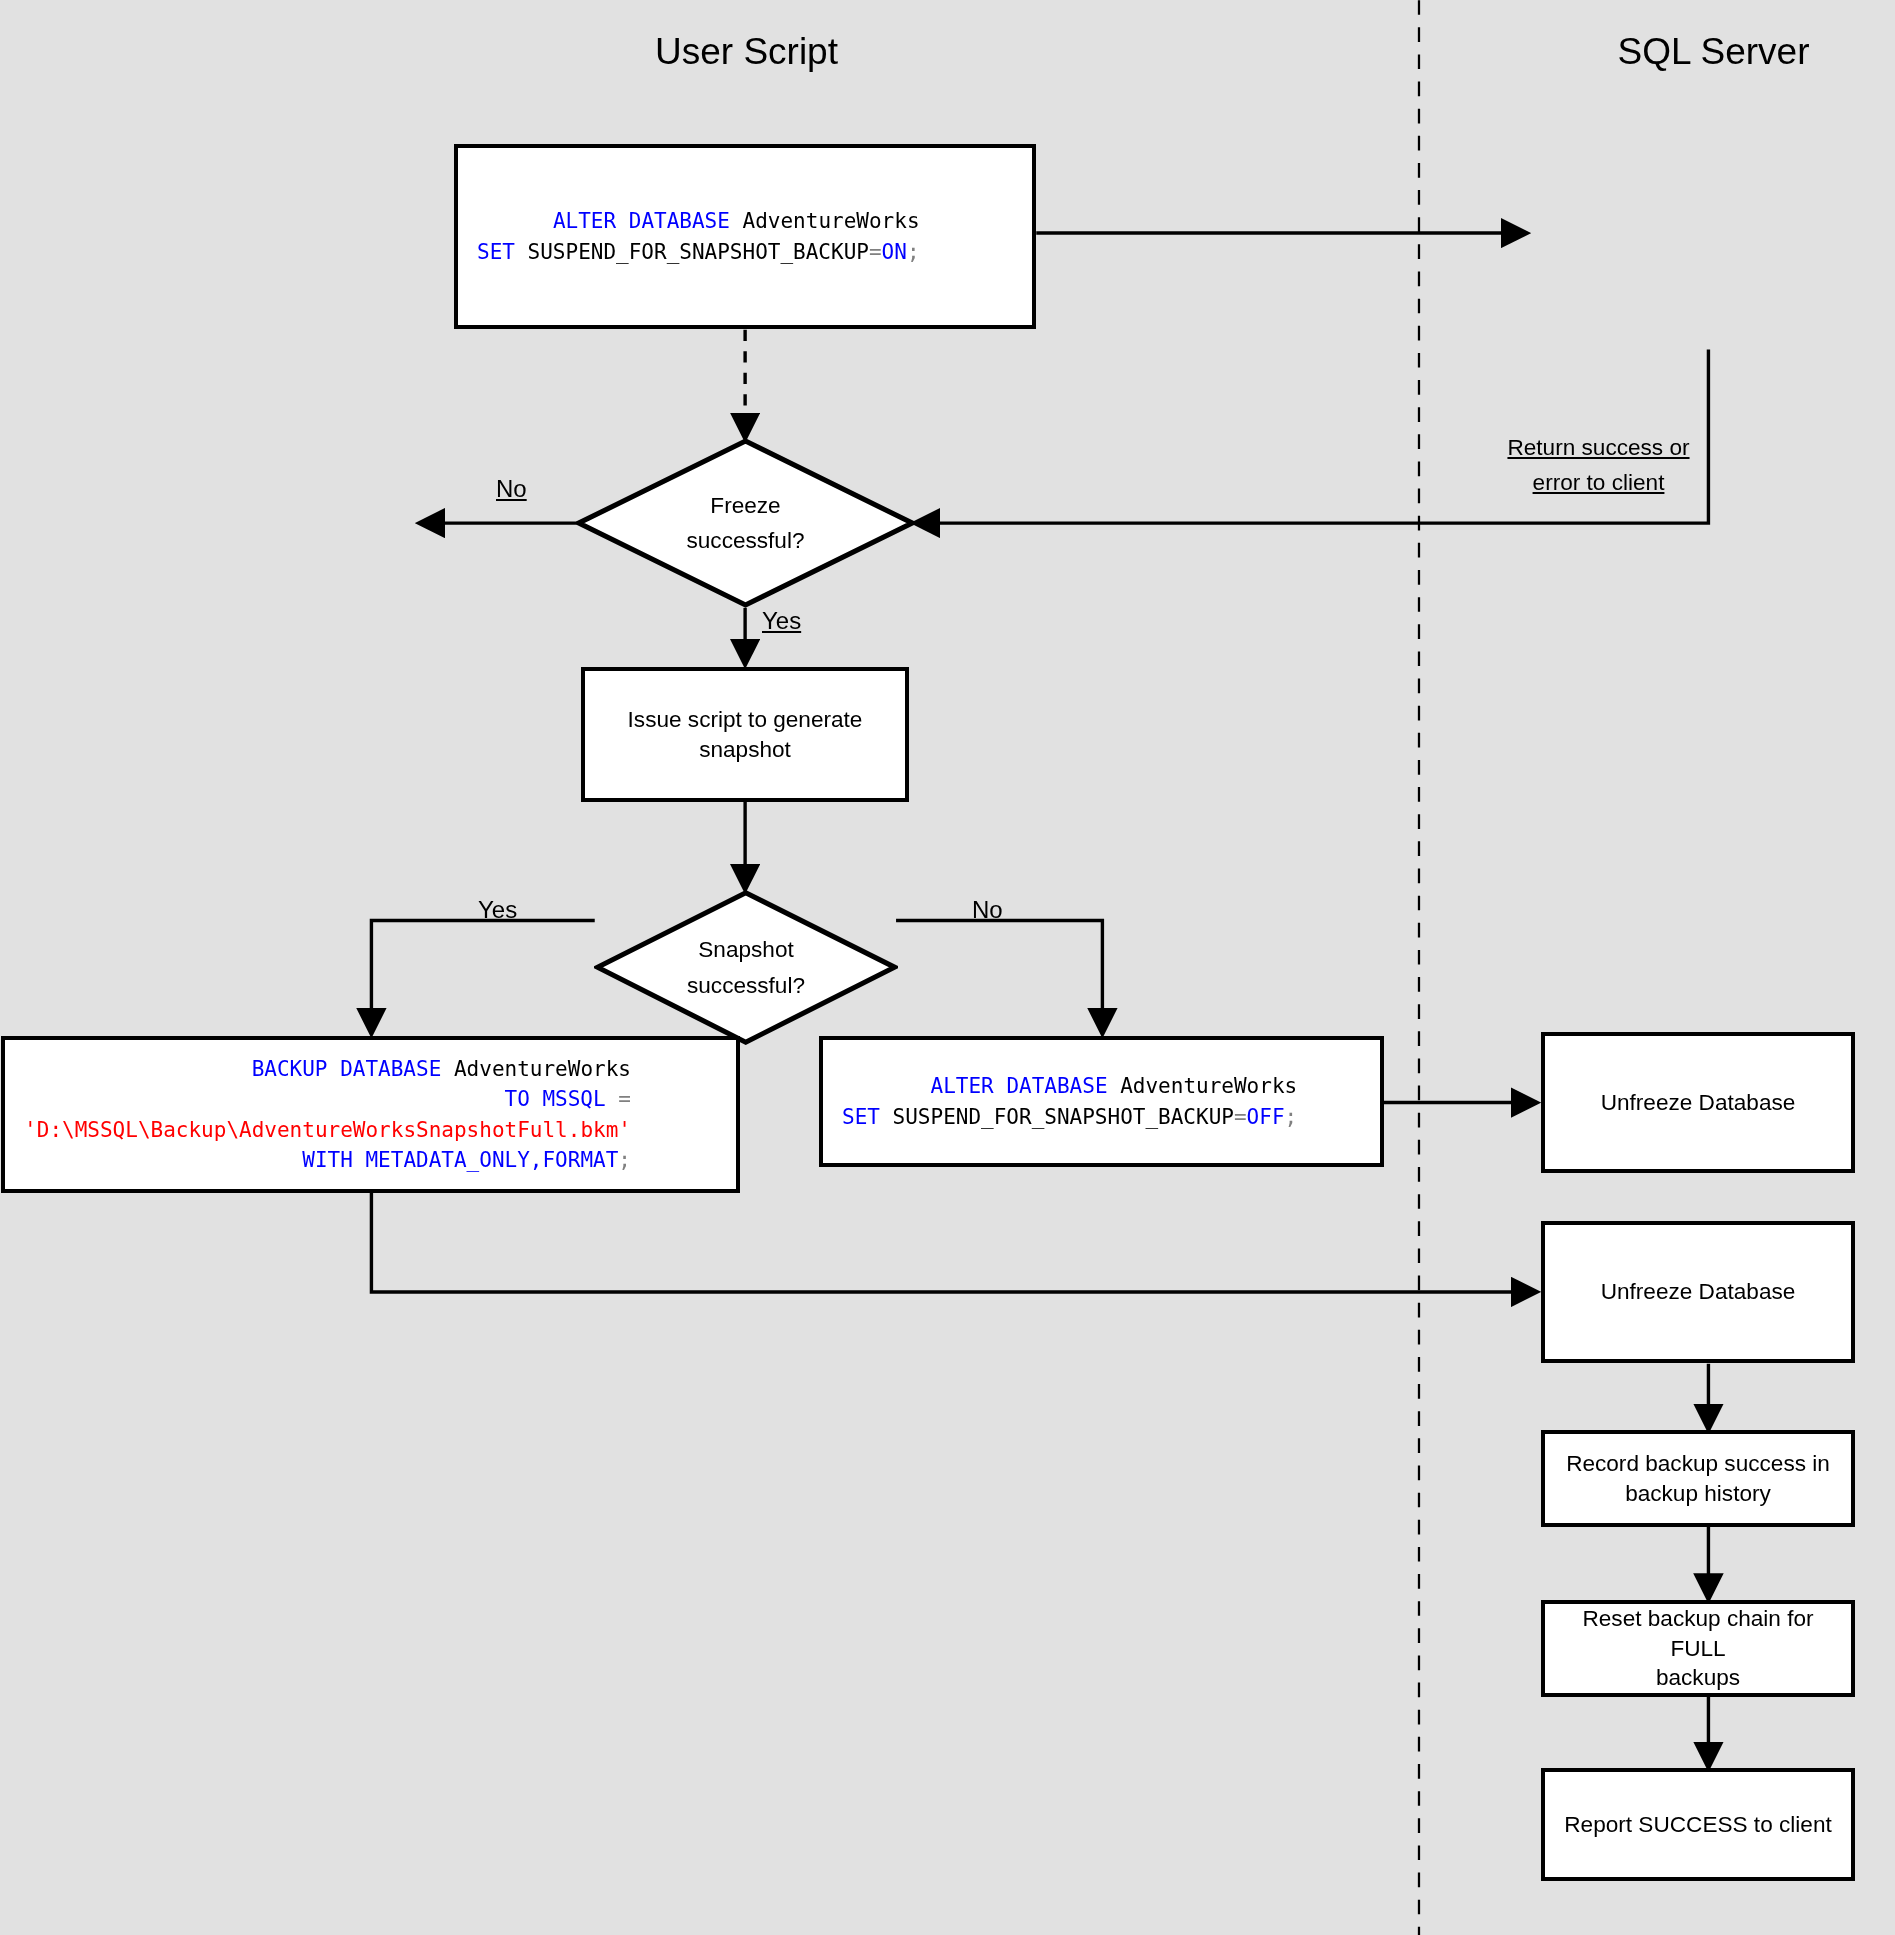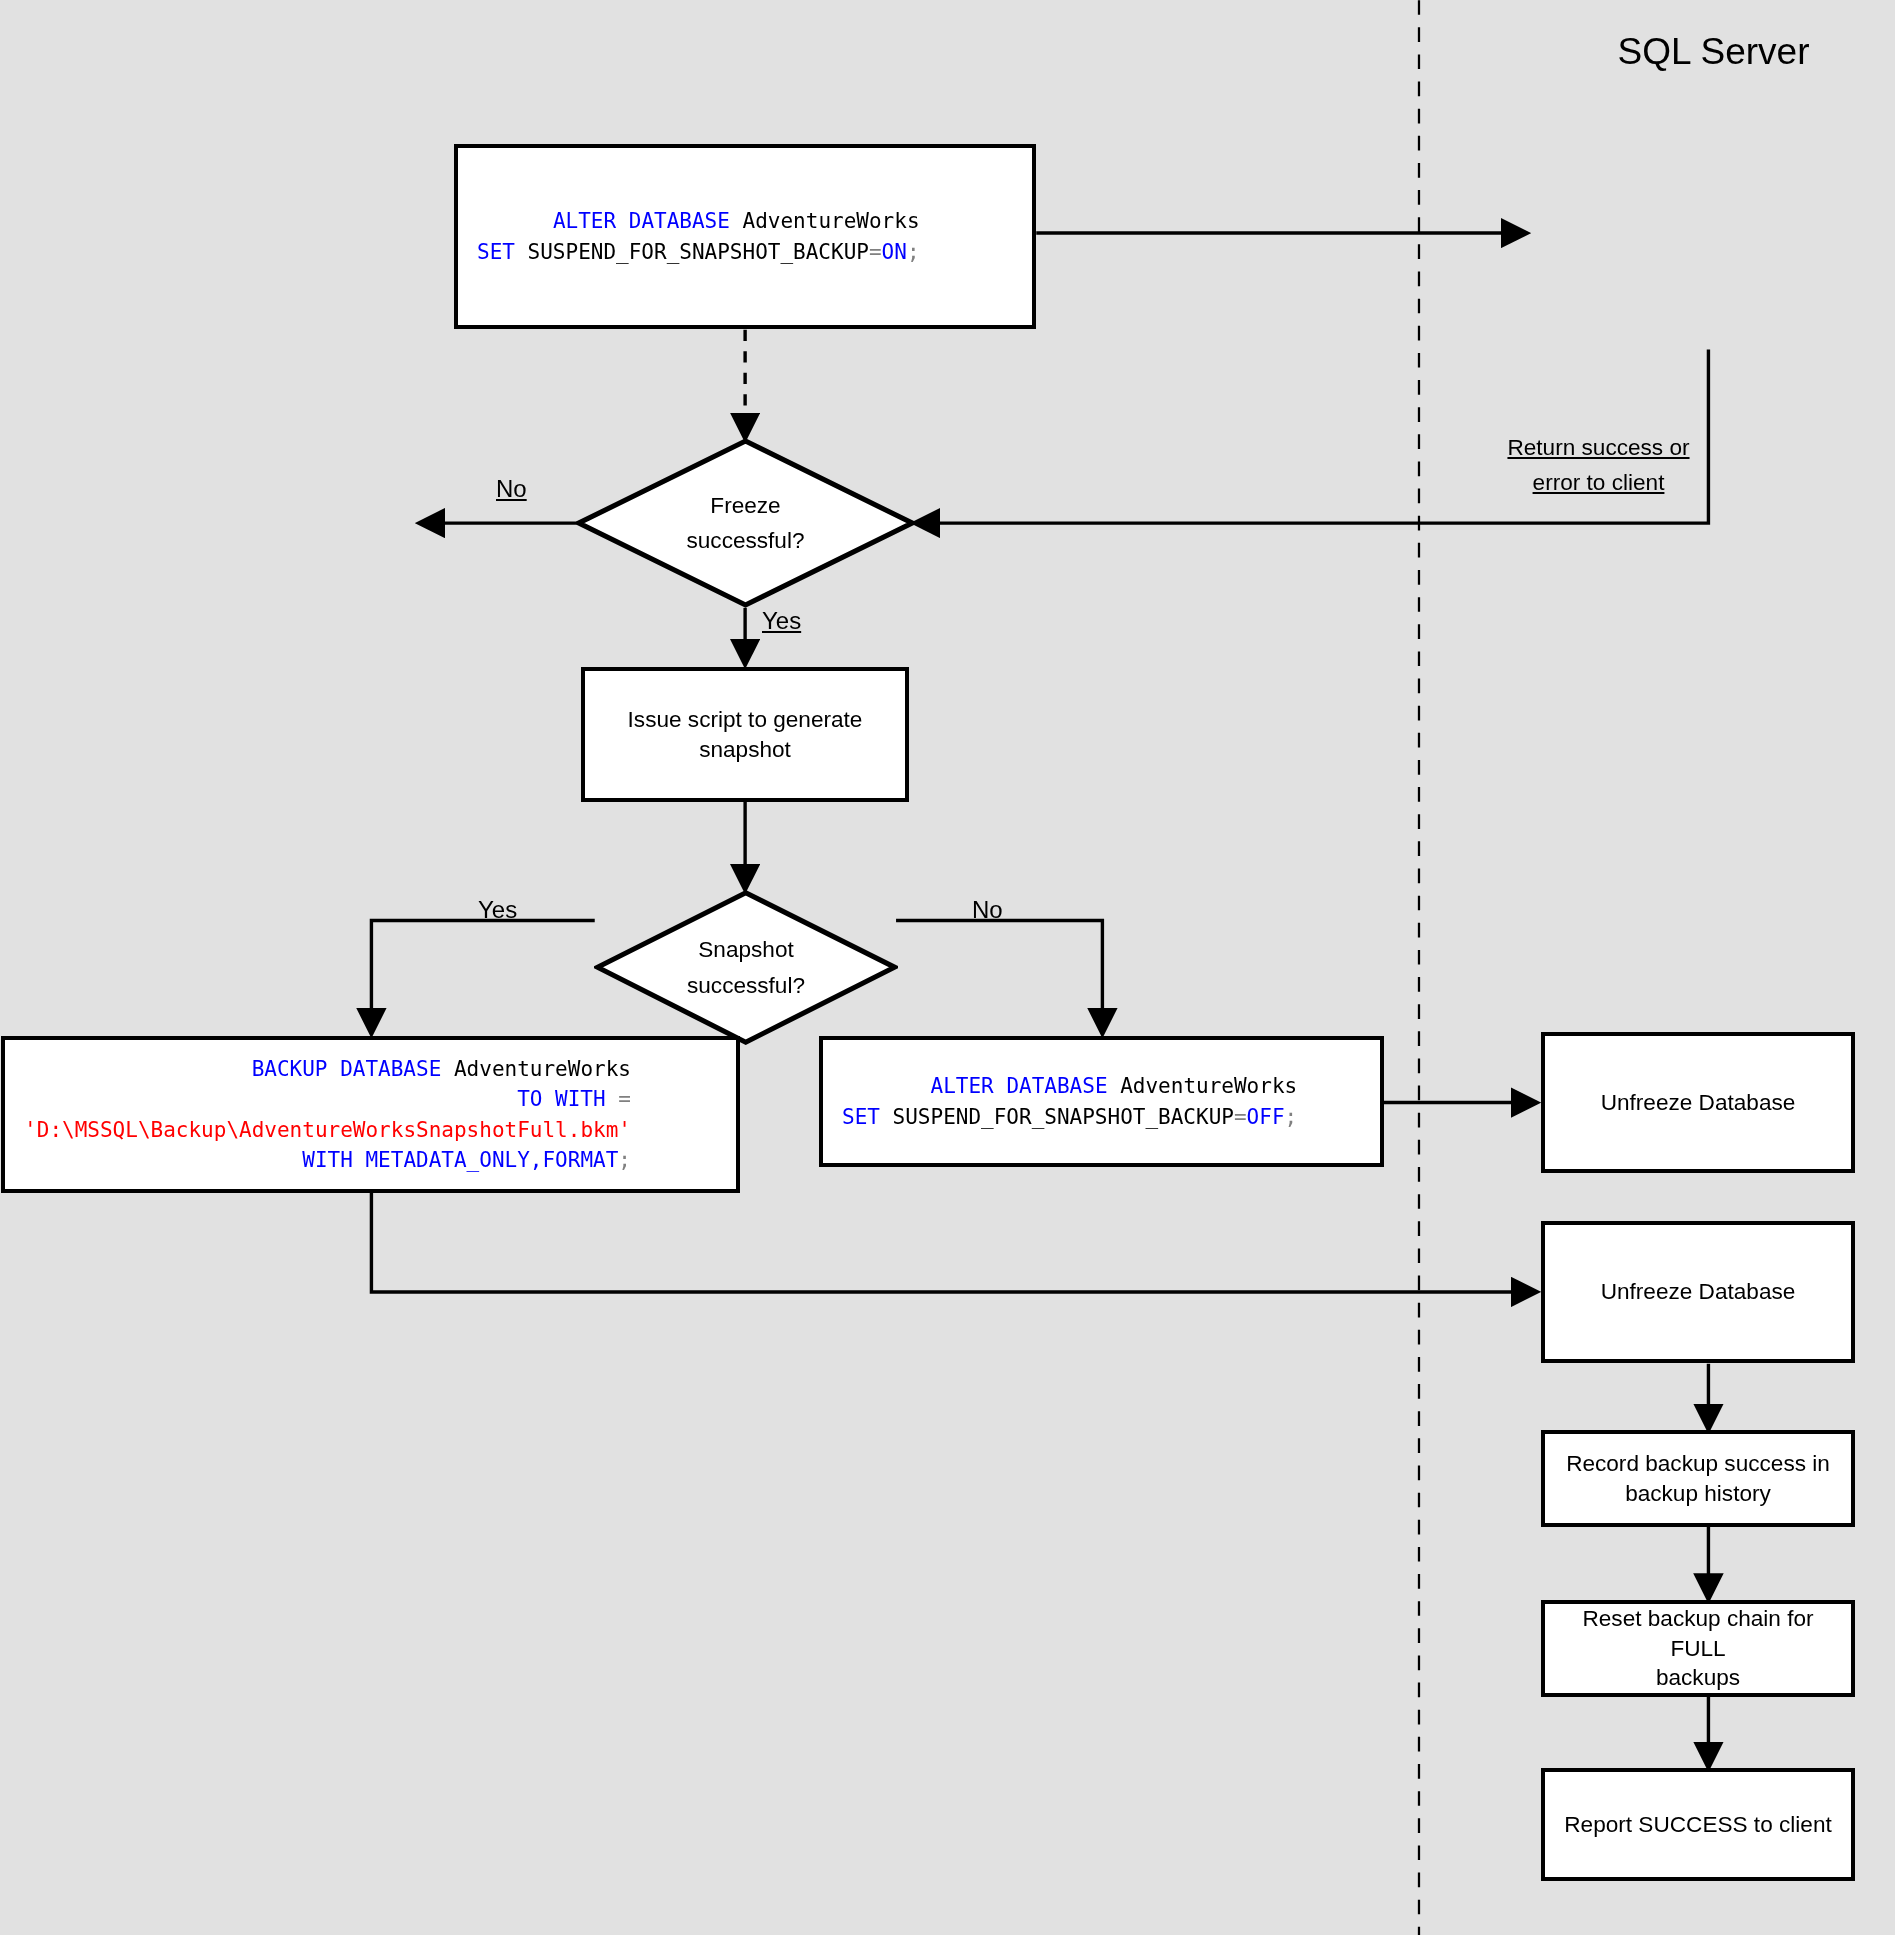--- a/index.html
+++ b/index.html
@@ -108,20 +108,21 @@
 
     <polyline points="657,2110 657,2285 2718,2285" fill="none" stroke="#000" stroke-width="6" marker-end="url(#arw)"></polyline>
 
     <line x1="3022" y1="2412" x2="3022" y2="2528" stroke="#000" stroke-width="6" marker-end="url(#arw)"></line>
 
     <line x1="3022" y1="2700" x2="3022" y2="2828" stroke="#000" stroke-width="6" marker-end="url(#arw)"></line>
 
     <line x1="3022" y1="3000" x2="3022" y2="3126" stroke="#000" stroke-width="6" marker-end="url(#arw)"></line>
   </svg>
 
+  <div class="lane-title" style="left:571px;top:31px;width:351px;">User Script</div>
 
   <div class="lane-title" style="left:1538px;top:31px;width:351px;">SQL Server</div>
 
   <div class="node code" style="left:454px;top:144px;width:582px;height:185px;">
     <div class="txt"><span class="kw">ALTER DATABASE </span><span class="pl">AdventureWorks</span>
 <span class="kw">SET </span><span class="pl">SUSPEND_FOR_SNAPSHOT_BACKUP</span><span class="op">=</span><span class="kw">ON</span><span class="op">;</span></div>
   </div>
 
 
 
@@ -141,21 +142,21 @@
   <div class="diamond-wrap" style="left:594px;top:890px;width:304px;height:155px;">
     <svg width="304" height="155" viewBox="0 0 537 275">
       <polygon points="268,5 532,137 268,270 5,137" fill="#ffffff" stroke="#000" stroke-width="9"></polygon>
     </svg>
     <div class="dtext">Snapshot
 successful?</div>
   </div>
 
   <div class="node code" style="left:1.1px;top:1036px;width:739px;height:157px;">
     <div class="txt"><span class="kw">BACKUP DATABASE </span><span class="pl">AdventureWorks</span>
-<span class="kw">TO WITH </span><span class="op">=</span>
+<span class="kw">TO MSSQL </span><span class="op">=</span>
 <span class="str">'D:\MSSQL\Backup\AdventureWorksSnapshotFull.bkm'</span>
 <span class="kw">WITH METADATA_ONLY,FORMAT</span><span class="op">;</span></div>
   </div>
 
   <div class="node code" style="left:819px;top:1036px;width:565px;height:131px;">
     <div class="txt"><span class="kw">ALTER DATABASE </span><span class="pl">AdventureWorks</span>
 <span class="kw">SET </span><span class="pl">SUSPEND_FOR_SNAPSHOT_BACKUP</span><span class="op">=</span><span class="kw">OFF</span><span class="op">;</span></div>
   </div>
 
   <div class="node" style="left:1541px;top:1032px;width:314px;height:141px;">

